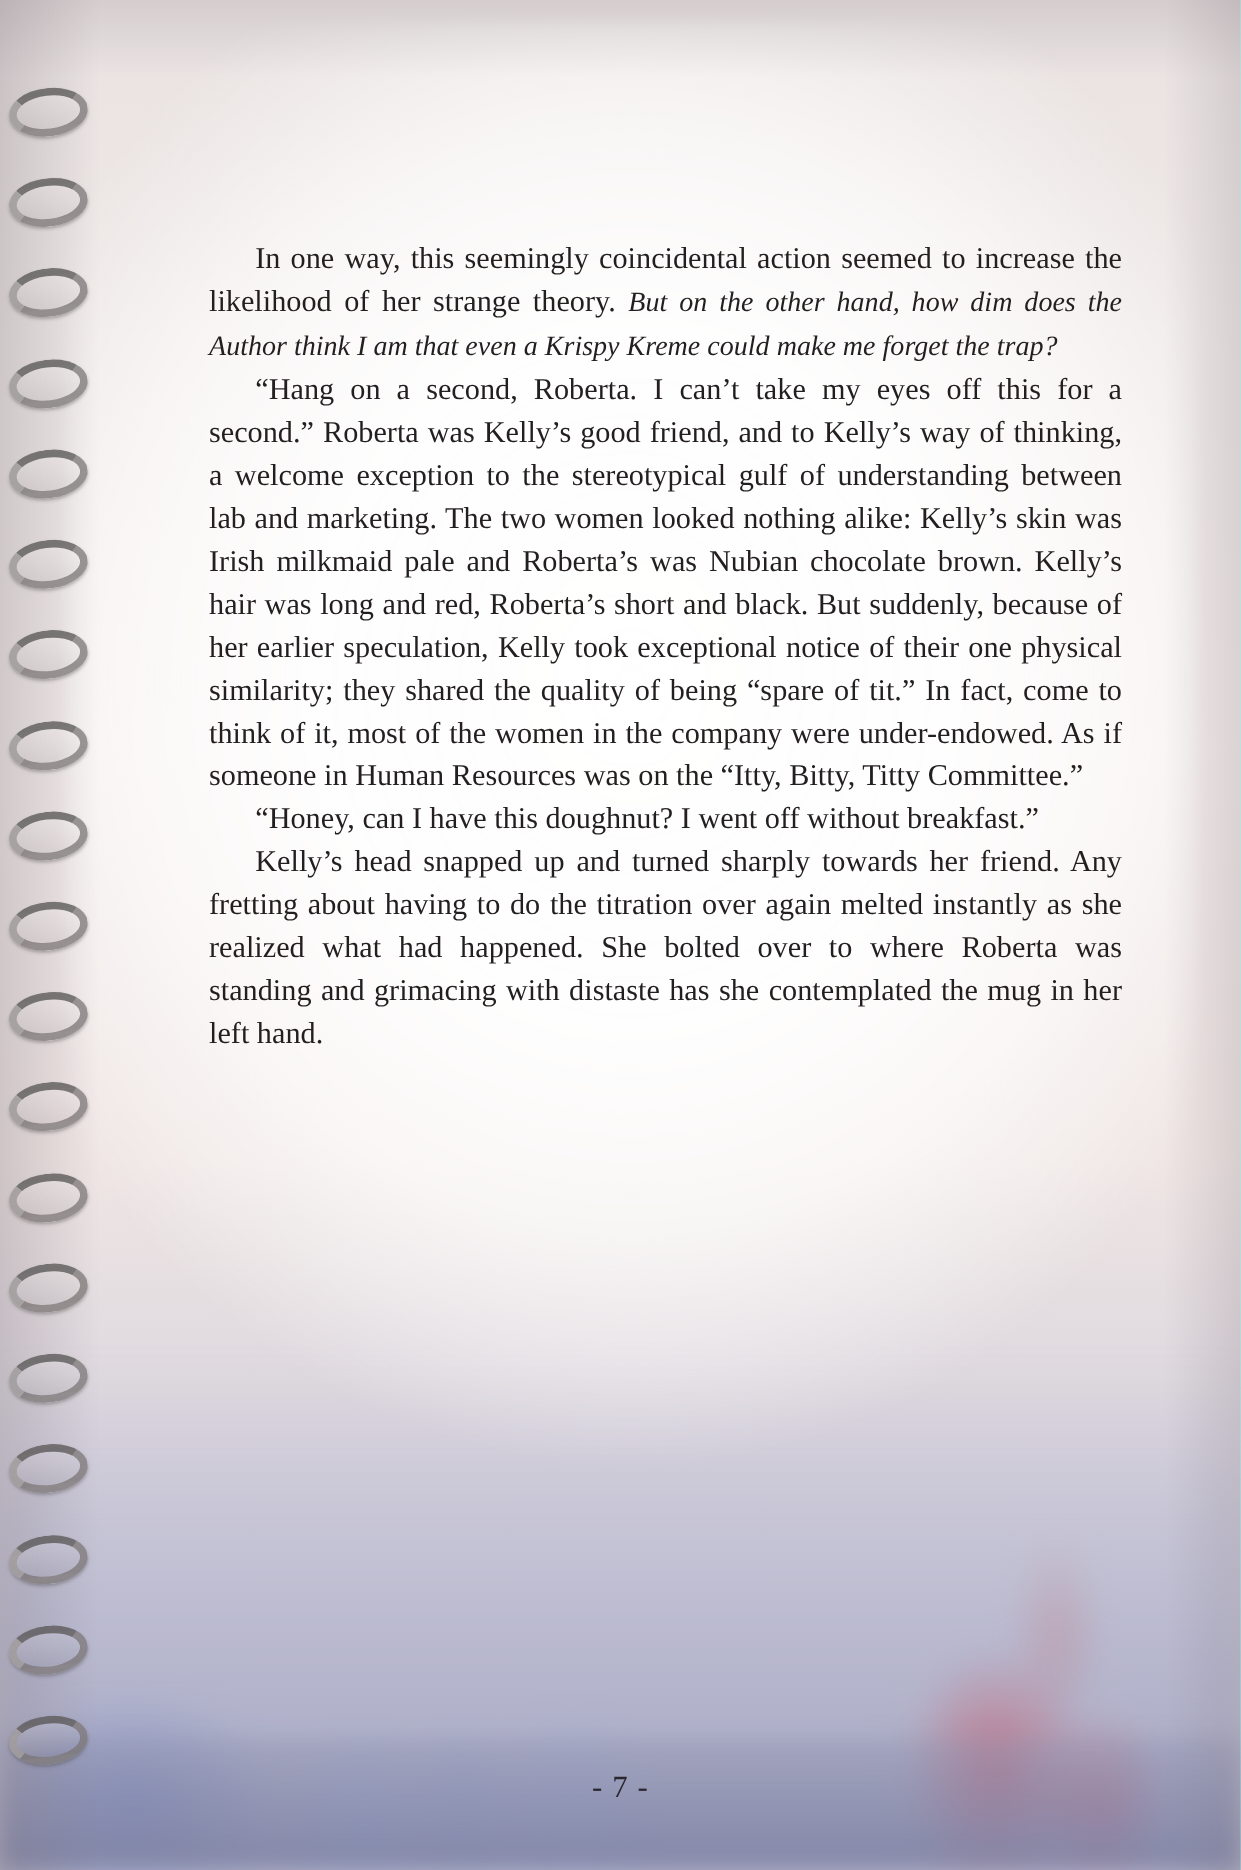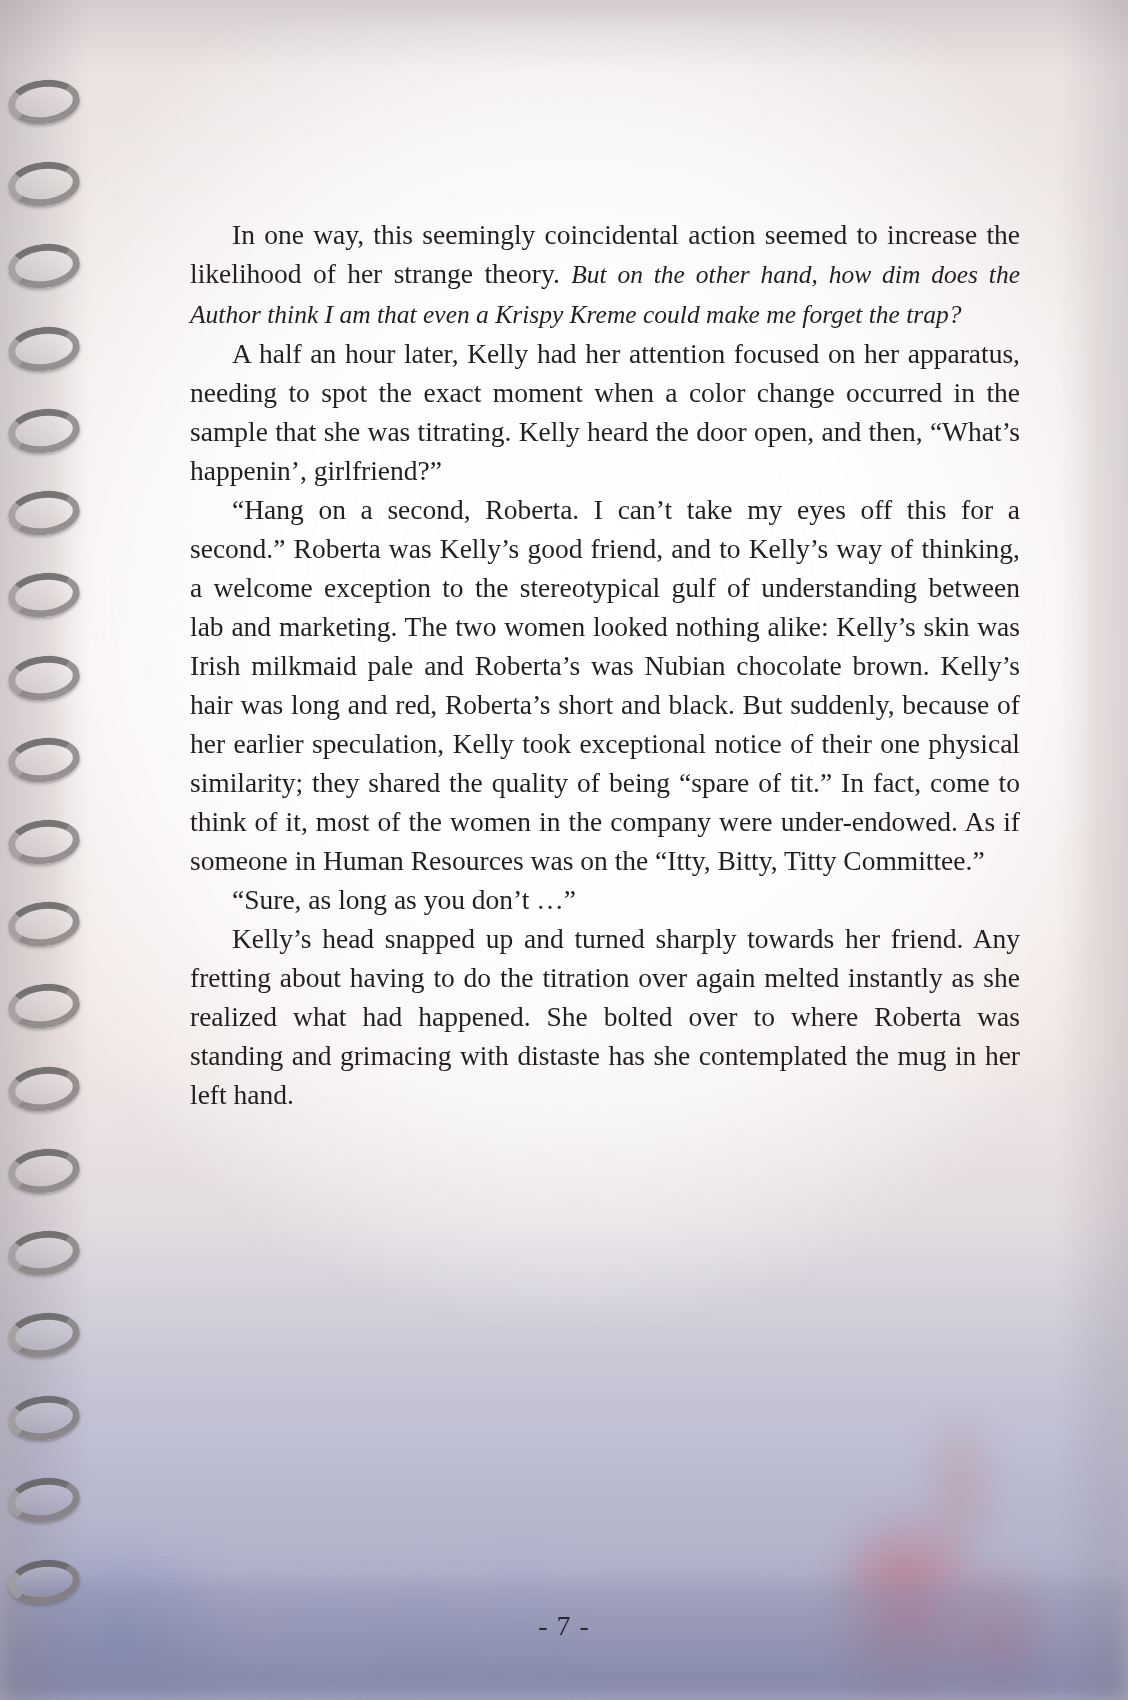--- a/index.html
+++ b/index.html
@@ -156,21 +156,20 @@
       <div class="ring" style="top: 1148.89px;"></div>
       <div class="ring" style="top: 1231.11px;"></div>
       <div class="ring" style="top: 1313.33px;"></div>
       <div class="ring" style="top: 1395.56px;"></div>
       <div class="ring" style="top: 1477.78px;"></div>
       <div class="ring" style="top: 1560px;"></div>
     </div>
 
   <div class="textblock" id="textblock">
       <p><span>In one way, this seemingly coincidental action seemed to increase the likelihood of her strange theory. </span><span class="ital">But on the other hand, how dim does the Author think I am that even a Krispy Kreme could make me forget the trap?</span></p>
-      <p><span>A half an hour later, Kelly had her attention focused on her apparatus, needing to spot the exact moment when a color change occurred in the sample that she was titrating. Kelly heard the door open, and then, “What’s happenin’, girlfriend?”</span></p>
       <p><span>“Hang on a second, Roberta. I can’t take my eyes off this for a second.” Roberta was Kelly’s good friend, and to Kelly’s way of thinking, a welcome exception to the stereotypical gulf of understanding between lab and marketing. The two women looked nothing alike: Kelly’s skin was Irish milkmaid pale and Roberta’s was Nubian chocolate brown. Kelly’s hair was long and red, Roberta’s short and black. But suddenly, because of her earlier speculation, Kelly took exceptional notice of their one physical similarity; they shared the quality of being “spare of tit.” In fact, come to think of it, most of the women in the company were under-endowed. As if someone in Human Resources was on the “Itty, Bitty, Titty Committee.”</span></p>
-      <p><span>“Sure, as long as you don’t …”</span></p>
+      <p><span>“Honey, can I have this doughnut? I went off without breakfast.”</span></p>
       <p><span>Kelly’s head snapped up and turned sharply towards her friend. Any fretting about having to do the titration over again melted instantly as she realized what had happened. She bolted over to where Roberta was standing and grimacing with distaste has she contemplated the mug in her left hand.</span></p>
     </div>
 
   <div class="folio">- 7 -</div>
 
 </div>
 
 </body></html>

